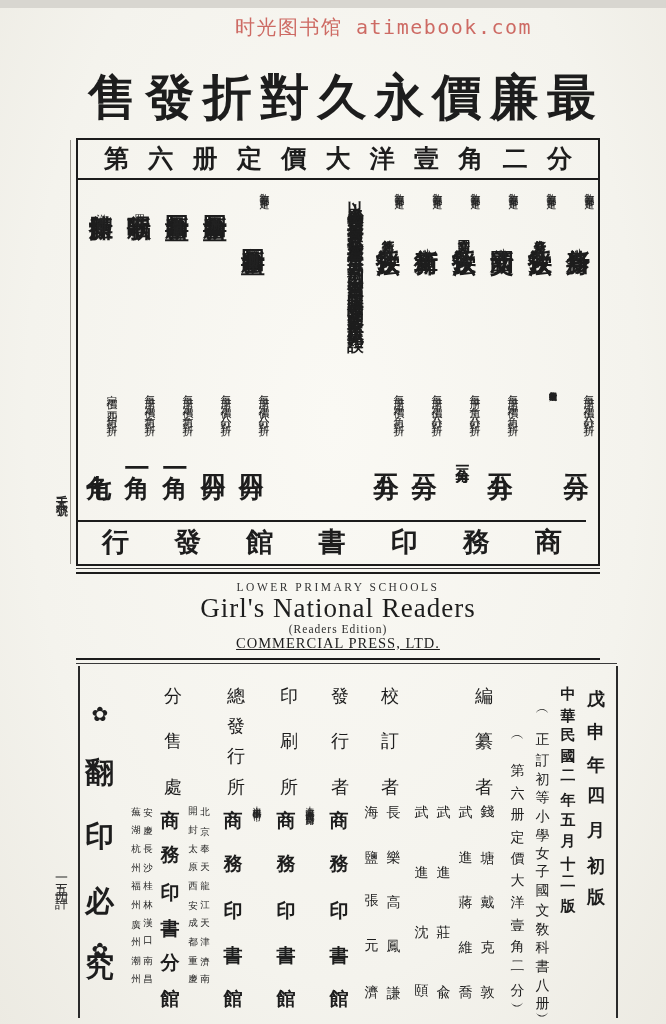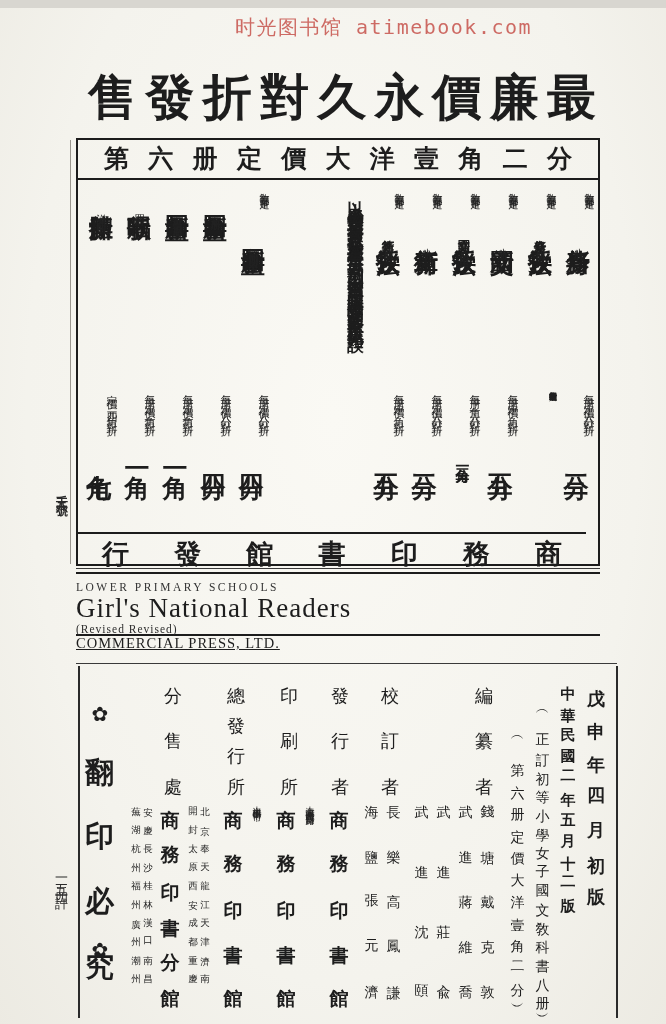--- a/index.html
+++ b/index.html
@@ -52,34 +52,34 @@
   .tcol-pricenote { height:68px; writing-mode:vertical-rl;
     font-size:11px; line-height:13px; letter-spacing:4.5px; color:#222; overflow:hidden; }
   .tight { font-size:8px; line-height:10px; letter-spacing:0; }
   .tcol-price { height:62px; display:flex; justify-content:center; align-items:flex-start; }
   .tcol-price span { writing-mode:vertical-rl; font-size:25px; font-weight:bold; letter-spacing:2px; }
   .tcol-price span.small-price { font-size:14px; letter-spacing:0; padding-top:4px; }
   .note-text { writing-mode:vertical-rl; height:100%; padding-top:3px;
     font-size:16.5px; line-height:23px; letter-spacing:3px; font-weight:bold; }
   .note-small { font-size:10px; letter-spacing:0; font-weight:normal; }
   .catalog-footer {
-    position:absolute; left:0; right:12px; bottom:0; height:32px;
+    position:absolute; left:0; right:12px; bottom:0; height:44px;
     border-top:2px solid #1c1c1c;
     font-size:27px; font-weight:bold; line-height:41px; padding:0 24px;
     text-align:justify; text-align-last:justify;
   }
   
   .reg-no { position:absolute; left:53px; top:477px; writing-mode:vertical-rl;
     font-size:12px; font-weight:bold; letter-spacing:3px; color:#2a2a2a; }
   .serial-no { position:absolute; left:52px; top:862px; writing-mode:vertical-rl;
     font-size:13px; letter-spacing:4px; color:#2a2a2a; }
   .scan-line { position:absolute; left:70px; top:132px; width:1px; height:424px; background:#9a968e; }
   
-  .english { position:absolute; left:76px; top:564px; width:524px; height:64px;
-    border-top:2px solid #1c1c1c; border-bottom:2px solid #1c1c1c; text-align:left; }
+  .english { position:absolute; left:76px; top:564px; width:524px; height:88px;
+    border-top:2px solid #1c1c1c; border-bottom:2px solid #1c1c1c; text-align:center; }
   .eng-tagline { margin-top:7px; font-size:11.5px; letter-spacing:2.5px; color:#333; }
   .eng-title { font-size:27px; font-weight:normal; letter-spacing:1px; line-height:30px; }
   .eng-edition { font-size:11.5px; letter-spacing:1px; color:#2d2d2d; }
   .eng-publisher { font-size:14.5px; letter-spacing:1px;text-decoration:underline; }
   .rule-a { position:absolute; left:76px; top:560px; width:524px; height:1px; background:#3a3a3a; }
   .rule-b { position:absolute; left:76px; top:655px; width:541px; height:1px; background:#3a3a3a; }
   
   .colophon { position:absolute; left:78px; top:658px; width:540px; height:352px;
     border-left:2px solid #2a2a2a; border-right:2px solid #2a2a2a;
     display:flex; flex-direction:row-reverse; padding:6px 8px; overflow:hidden; }
@@ -252,21 +252,21 @@
     <div class="catalog-footer">行發館書印務商</div>
   </div>
 
   <div class="reg-no">壬三八號</div>
 
   <div class="rule-a"></div>
 
   <div class="english">
     <div class="eng-tagline">LOWER PRIMARY SCHOOLS</div>
     <div class="eng-title">Girl's National Readers</div>
-    <div class="eng-edition">(Revised Revised)</div>
+    <div class="eng-edition">(Readers Edition)</div>
     <div class="eng-publisher">COMMERCIAL PRESS, LTD.</div>
   </div>
 
   <div class="rule-b"></div>
 
   <div class="colophon">
 
     <div class="edition-block">
       <div class="edline edline-0">戊申年四月初版</div>
       <div class="edline edline-1">中華民國二年五月十二版</div>

